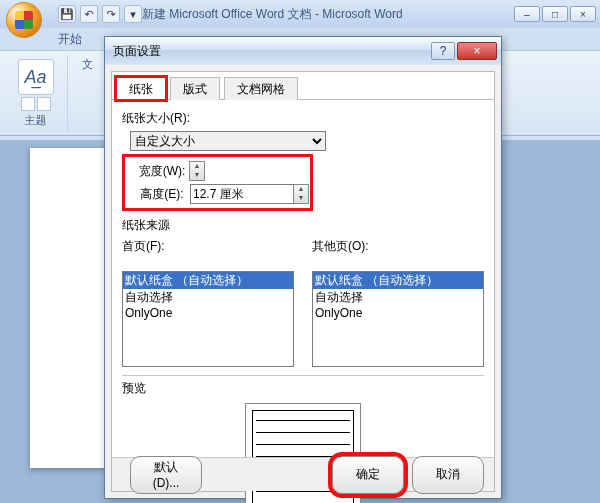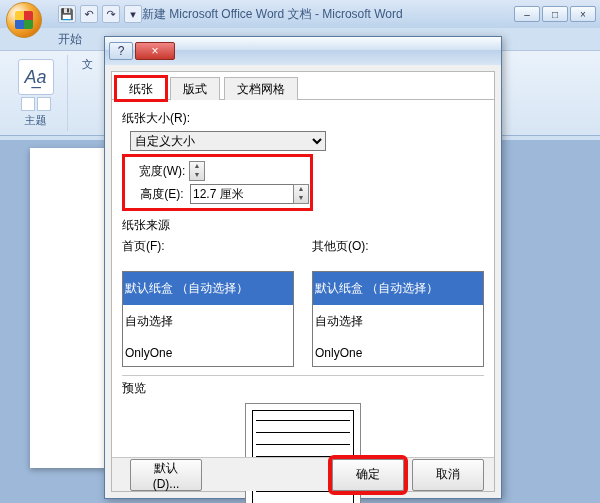--- a/index.html
+++ b/index.html
@@ -46,30 +46,30 @@
   select, input[type=text] { font-size:12px; }
   .combo { width:196px; height:20px; border:1px solid #7a7a7a;}
   .numbox { width:104px; height:20px; border:1px solid #7a7a7a; padding:0 2px; background:#fff;}
   .spinner { width:16px; height:20px; border:1px solid #888; background:linear-gradient(#f7f7f7,#ddd); margin-left:-1px; display:flex; flex-direction:column;}
   .spinner div{flex:1;font-size:7px;text-align:center;color:#555;}
   .hl-box { border:3px solid #e11; padding:1px; display:inline-block;}
   .lists { display:flex; gap:18px; margin-top:2px;}
   .listcol { flex:1;}
   .listcol .lbl { font-size:12px; margin-bottom:16px;}
   .listbox { width:172px; height:96px; border:1px solid #7a7a7a; background:#fff; font-family:"SimSun"; font-size:12px; overflow:hidden;}
-  .listbox .item { padding:8px 2px; white-space:pre;}
+  .listbox .item { padding:0 2px; white-space:pre;}
   .listbox .sel { background:#3a72c8; color:#fff;}
   .hr { border-top:1px solid #c8c8c8; margin:8px 0 4px 0;}
   .preview-box { width:116px; height:118px; border:1px solid #888; margin:6px auto 0 auto; background:#fff; padding:6px;}
   .preview-page { width:100%; height:100%; border:1px solid #000; display:flex; flex-direction:column; justify-content:space-around; padding:4px 3px;}
   .preview-page .ln { height:1px; background:#000;}
   .btn { height:22px; padding:0 10px; font-size:12px; background:linear-gradient(#fdfdfd,#e3e3e3); border:1px solid #8a8a8a; border-radius:2px;}
   .bottom-btns { position:absolute; left:0; right:0; bottom:0; height:34px; background:#f0f0f0; border-top:1px solid #c8c8c8; display:flex; align-items:center; padding:0 10px;}
   .bottom-btns .spacer{flex:1;}
-  .bottom-btns button { width:72px; height:32px; margin-left:8px;}
+  .bottom-btns button { width:72px; height:38px; margin-left:8px;border-radius:10px;}
   .hl-ok { outline:4px solid #e11;}
 </style>
 </head>
 <body>
 
 <div class="word-win">
   <div class="titlebar">
     <div class="office-btn"></div>
     <div class="qat">
       <div class="qat-btn">💾</div>
@@ -100,20 +100,21 @@
       <div>文</div>
     </div>
   </div>
   <div class="doc-area">
     <div class="page"></div>
   </div>
 </div>
 
 <div class="dlg">
   <div class="dlg-titlebar">
+    <div class="dlg-title">页面设置</div>
     <div class="dlg-ctrls">
       <div class="dlg-help">?</div>
       <div class="dlg-close">×</div>
     </div>
   </div>
   <div class="dlg-body">
     <div class="tabs">
       <div class="tab active hl-red">纸张</div>
       <div class="tab">版式</div>
       <div class="tab">文档网格</div>

